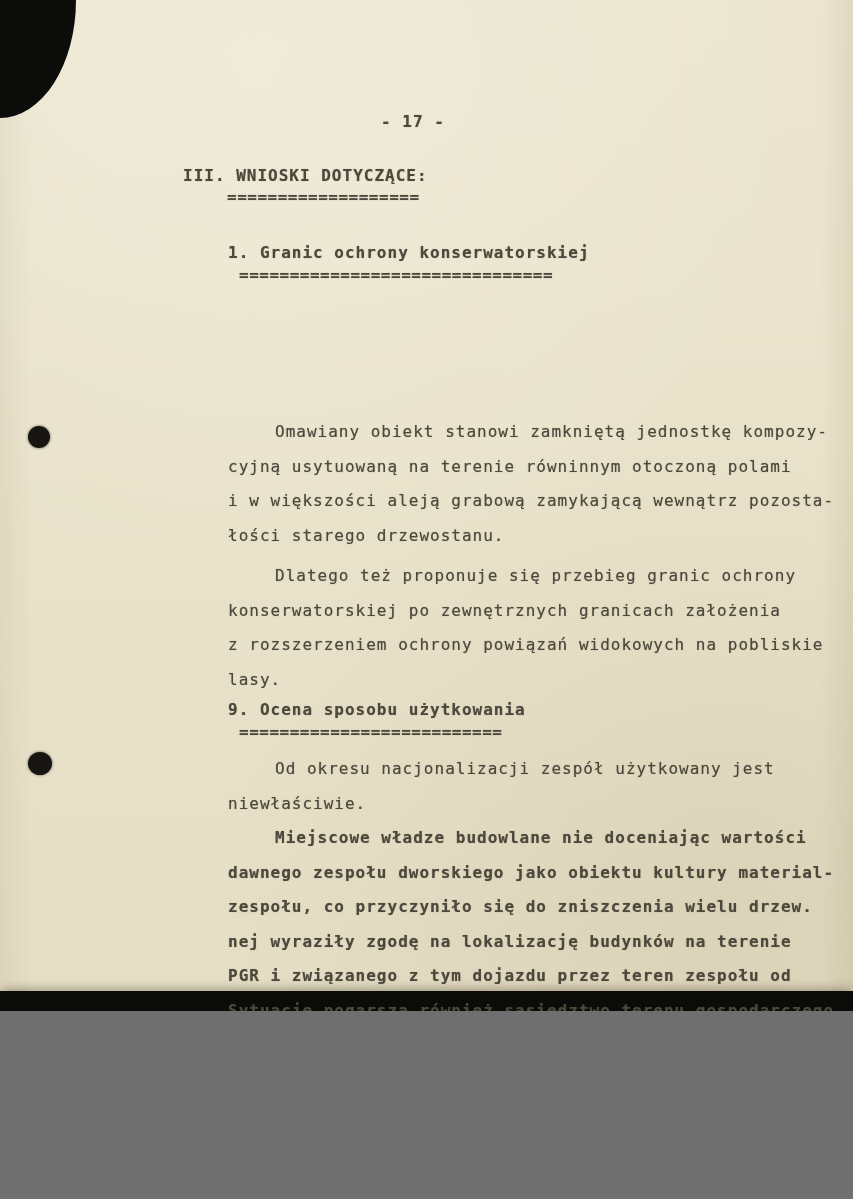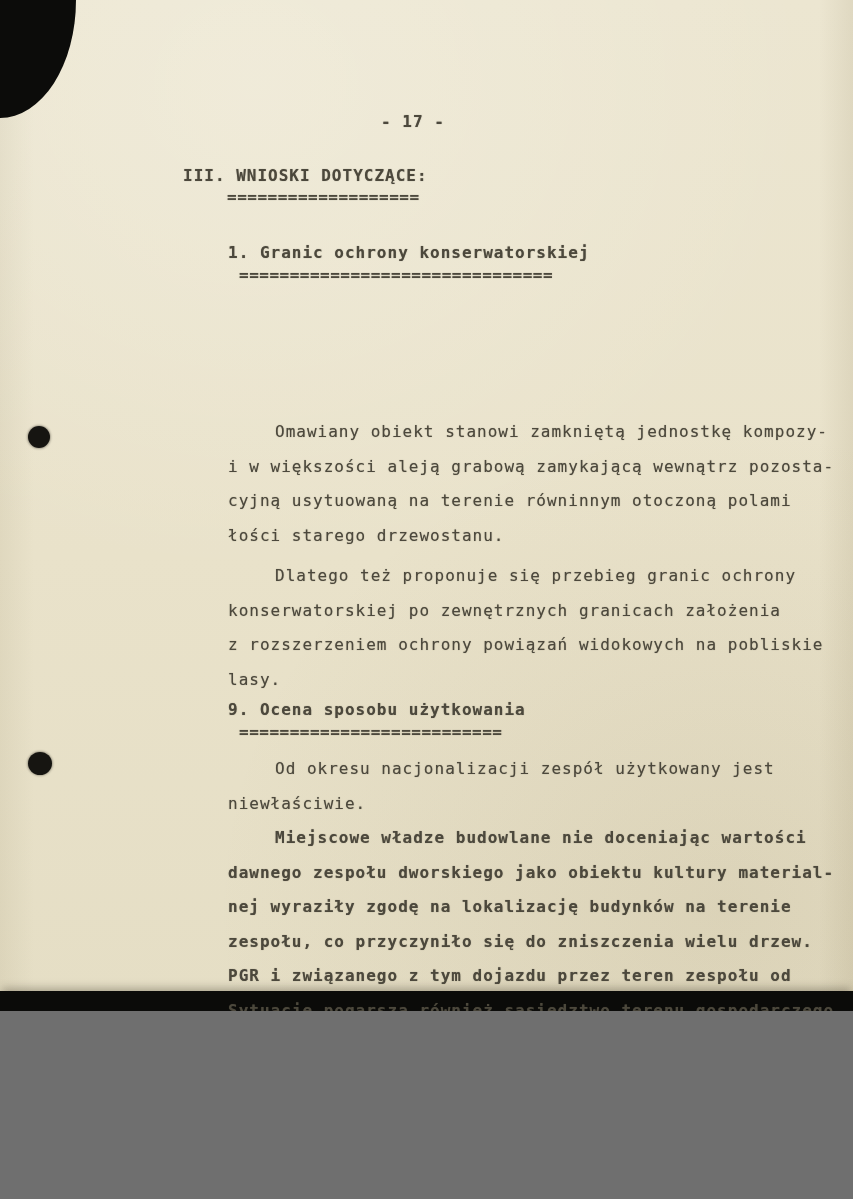--- a/index.html
+++ b/index.html
@@ -87,22 +87,22 @@
   </div>
 
   <div class="sec sec1">
     <div class="s-title">1. Granic ochrony konserwatorskiej</div>
     <div class="s-underline">===============================</div>
   </div>
 
 
   <div class="block para p1 indent-first">
       <div class="line">Omawiany obiekt stanowi zamkniętą jednostkę kompozy-</div>
+      <div class="line">cyjną usytuowaną na terenie równinnym otoczoną polami</div>
       <div class="line">i w większości aleją grabową zamykającą wewnątrz pozosta-</div>
-      <div class="line">cyjną usytuowaną na terenie równinnym otoczoną polami</div>
       <div class="line">łości starego drzewostanu.</div>
     </div>
 
   <div class="block para p2 indent-first">
       <div class="line">Dlatego też proponuje się przebieg granic ochrony</div>
       <div class="line">konserwatorskiej po zewnętrznych granicach założenia</div>
       <div class="line">z rozszerzeniem ochrony powiązań widokowych na pobliskie</div>
       <div class="line">lasy.</div>
     </div>
 
@@ -112,19 +112,19 @@
   </div>
 
   <div class="block para p3 indent-first">
       <div class="line">Od okresu nacjonalizacji zespół użytkowany jest</div>
       <div class="line">niewłaściwie.</div>
     </div>
 
   <div class="block para p4 indent-first">
       <div class="line">Miejscowe władze budowlane nie doceniając wartości</div>
       <div class="line">dawnego zespołu dworskiego jako obiektu kultury material-</div>
+      <div class="line">zespołu, co przyczyniło się do zniszczenia wielu drzew.</div>
       <div class="line">nej wyraziły zgodę na lokalizację budynków na terenie</div>
-      <div class="line">zespołu, co przyczyniło się do zniszczenia wielu drzew.</div>
       <div class="line">PGR i związanego z tym dojazdu przez teren zespołu od</div>
       <div class="line">Sytuację pogarsza również sąsiedztwo terenu gospodarczego</div>
     </div>
 
 </div>
 
 </body></html>

